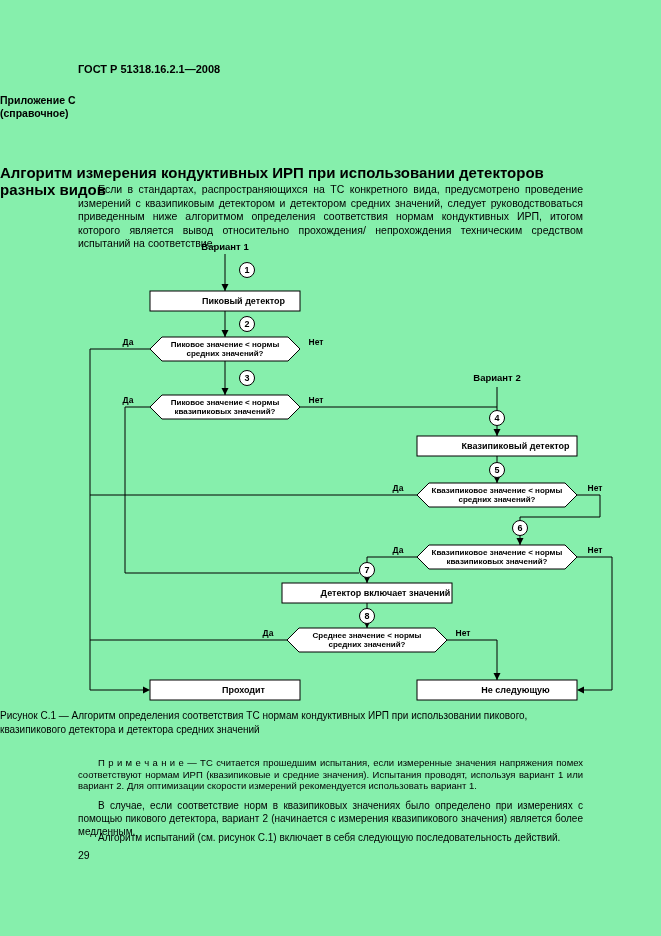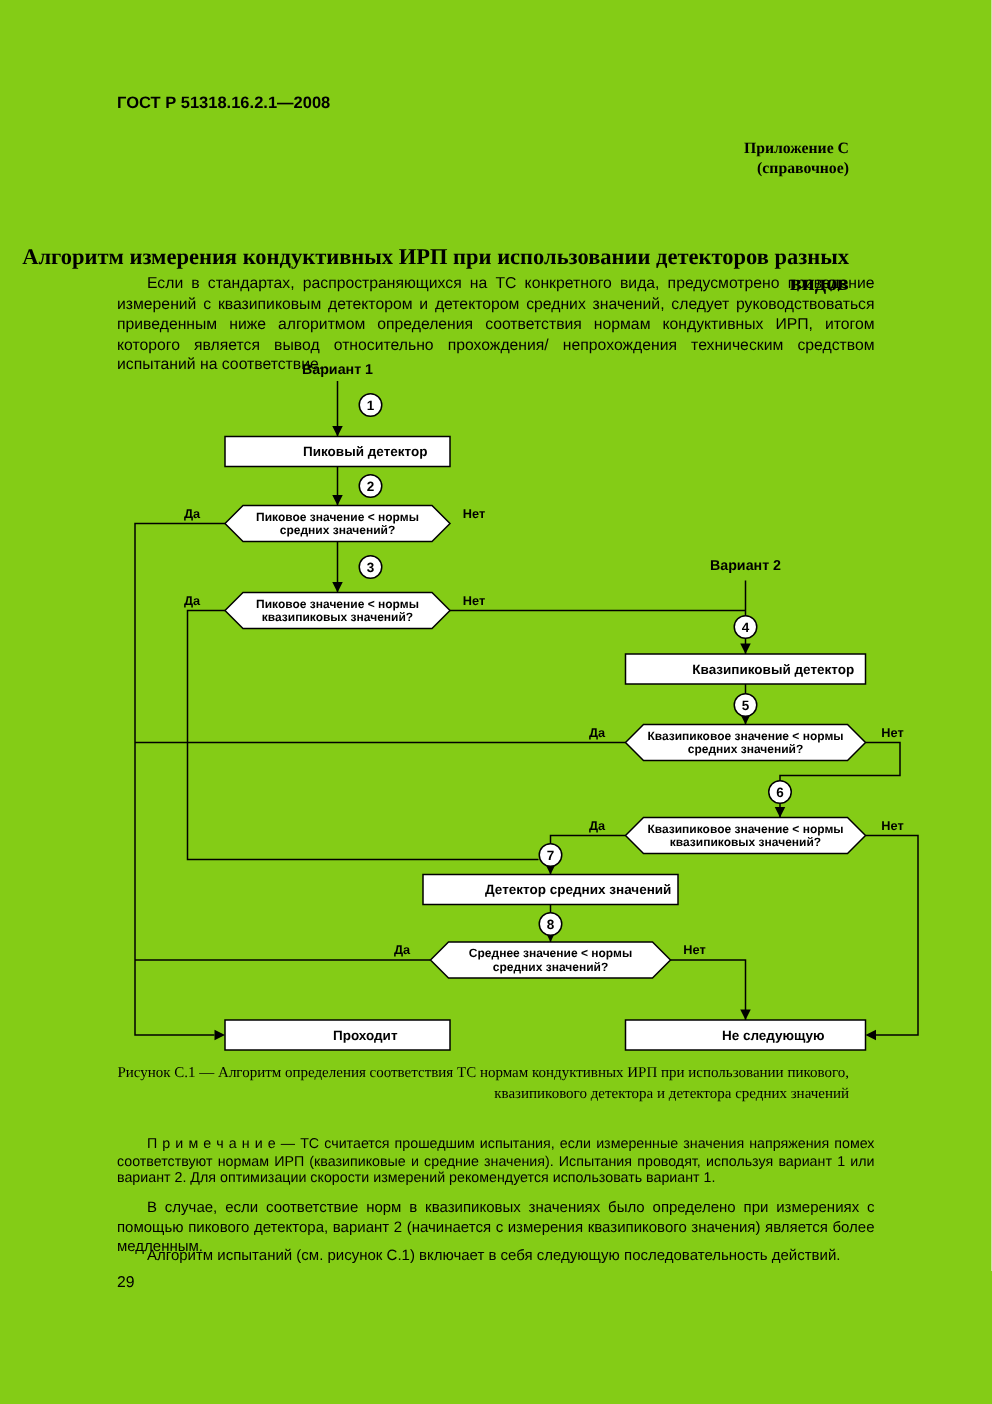--- a/index.html
+++ b/index.html
@@ -1,21 +1,21 @@
 <!DOCTYPE html>
 <html><head>
 <meta charset="utf-8">
 <style>
   * { margin:0; padding:0; box-sizing:border-box; }
   html,body { background:#fff; }
   body { font-family:"Liberation Sans", sans-serif; color:#000; }
-  .page { position:relative; width:661px; height:936px; background:#84cc16; overflow:hidden; }
+  .page { position:relative; width:661px; height:936px; background:#86efac; overflow:hidden; }
   .abs { position:absolute; }
   .b { font-weight:bold; }
-  .fw { left:0; width:566px; text-align:right;font-family:Liberation Serif, serif; }
+  .fw { left:0; width:566px; text-align:left; }
   .intro { left:78px; top:183px; width:505px; font-size:10.5px; line-height:13.5px;
            text-indent:20px; text-align:justify; }
   .note  { left:78px; width:505px; font-size:9.5px; line-height:11.5px;
            text-indent:20px; text-align:justify; }
   .bodypara { left:78px; width:505px; font-size:10px; line-height:13px;
            text-indent:20px; text-align:justify; }
   svg.fc { position:absolute; left:0; top:0; z-index:1; }
   .fc-label { position:absolute; z-index:2; font-weight:bold; display:flex;
               align-items:center; justify-content:center; text-align:center; }
   .box-label { font-size:9px;padding-left:37px; }
@@ -81,21 +81,21 @@
       <path d="M143,686.5 v7 L150,690 Z"></path>
       <path d="M584,686.5 v7 L577,690 Z"></path>
     </g>
   </svg>
 
   <div class="fc-label vlabel" style="left:165px;top:241px;width:120px;height:11px">Вариант 1</div>
   <div class="fc-label vlabel" style="left:437px;top:372px;width:120px;height:11px">Вариант 2</div>
 
   <div class="fc-label box-label" style="left:150px;top:291px;width:150px;height:20px">Пиковый детектор</div>
   <div class="fc-label box-label" style="left:417px;top:436px;width:160px;height:20px">Квазипиковый детектор</div>
-  <div class="fc-label box-label" style="left:282px;top:583px;width:170px;height:20px">Детектор средних значений</div>
+  <div class="fc-label box-label" style="left:282px;top:583px;width:170px;height:20px">Детектор включает значений</div>
   <div class="fc-label box-label" style="left:150px;top:680px;width:150px;height:20px">Проходит</div>
   <div class="fc-label box-label" style="left:417px;top:680px;width:160px;height:20px">Не следующую</div>
 
   <div class="fc-label hex-label" style="left:162px;top:337px;width:126px;height:24px">
     <div>Пиковое значение &lt; нормы</div>
     <div>средних значений?</div>
   </div>
   <div class="fc-label hex-label" style="left:162px;top:395px;width:126px;height:24px">
     <div>Пиковое значение &lt; нормы</div>
     <div>квазипиковых значений?</div>

